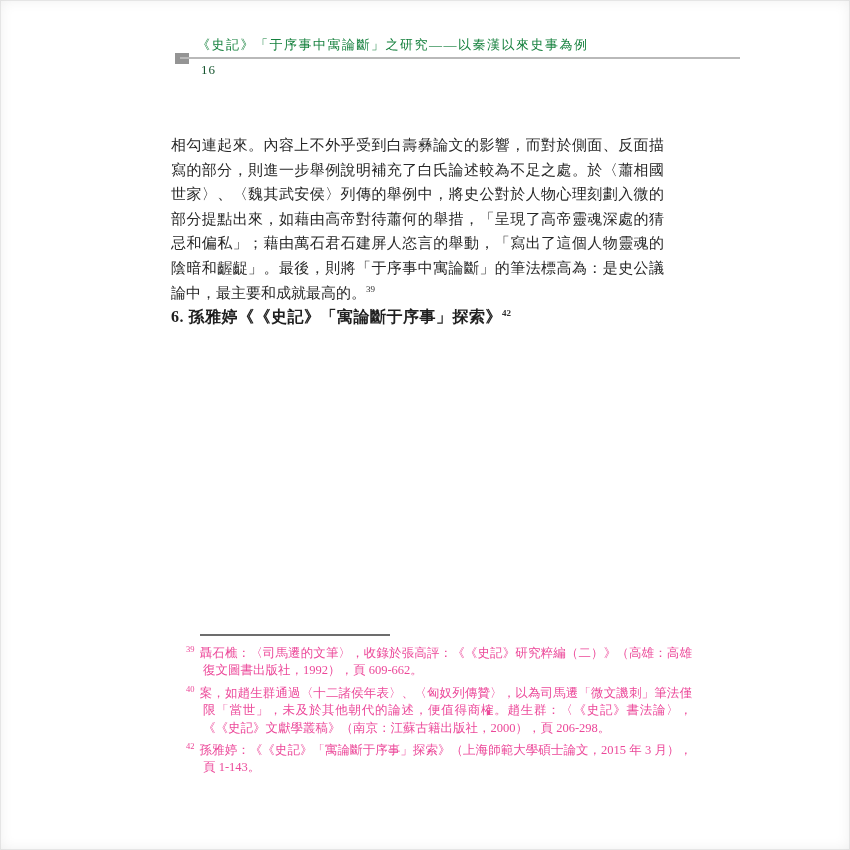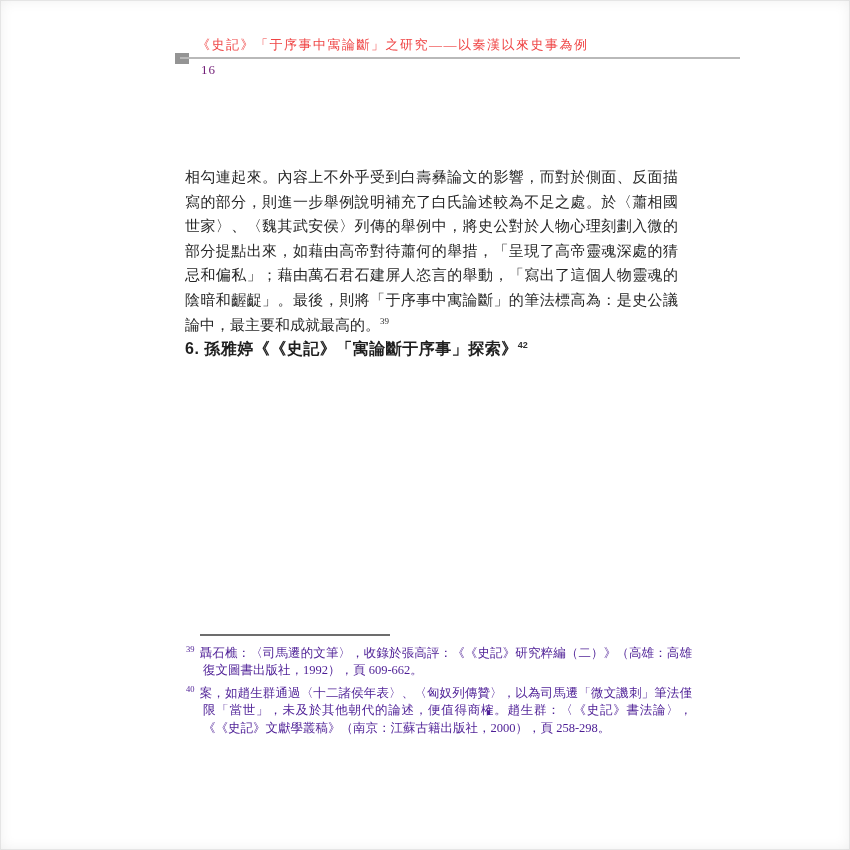--- a/index.html
+++ b/index.html
@@ -9,66 +9,65 @@
     position: relative;
     overflow: hidden;
     font-family: "Liberation Serif", "DejaVu Serif", serif;
     color: #2b2b2b;
     box-shadow: inset 0 0 14px rgba(0,0,0,0.07), inset 0 0 0 1px #ededed;
   }
 
   
   .running-title {
     position: absolute; top: 36px; left: 197px;
-    font-size: 13px; letter-spacing: 1.5px; color: #ef4444;
+    font-size: 13px; letter-spacing: 1.5px; color: #15803d;
     white-space: nowrap;
   }
   .header-rule {
     position: absolute; top: 57px; left: 180px;
     width: 560px; height: 2px; background: #b9b9b9;
   }
   .header-square {
     position: absolute; top: 53px; left: 175px;
     width: 14px; height: 11px; background: #949494;
   }
   .page-number {
     position: absolute; top: 62px; left: 201px;
-    font-size: 13px; letter-spacing: 1px; color: #701a75;
+    font-size: 13px; letter-spacing: 1px; color: #14532d;
   }
 
   
   .content {
-    position: absolute; top: 133px; left: 185px; width: 493px;
+    position: absolute; top: 133px; left: 171px; width: 493px;
     font-size: 15px; line-height: 24.6px;
     text-align: justify; text-justify: inter-ideograph;
     color: #272727;
-    margin-top: 32px;
   }
   .content p { margin: 0; }
   .content p.indent { text-indent: 2em; }
   sup.ref {
     font-size: 9px; line-height: 0; vertical-align: super;
     letter-spacing: 0; color: #2e2e2e;
   }
   .section-heading {
-    font-family: Liberation Sans, sans-serif;
+    font-family: Liberation Serif, serif;
     font-weight: bold; font-size: 16px; letter-spacing: 0.5px;
     margin: 9px 0 14px 0; text-indent: 0; color: #1f1f1f;
   }
 
   
   .footnote-separator {
     position: absolute; top: 634px; left: 200px;
     width: 190px; height: 2px; background: #6d6d6d;
   }
   .footnotes {
     position: absolute; top: 645px; left: 186px; width: 506px;
     font-size: 12.5px; line-height: 17.4px;
     text-align: justify; text-justify: inter-ideograph;
-    color: #4c1d95;
+    color: #ec4899;
   }
   .footnote {
     padding-left: 17px; text-indent: -17px;
     margin-bottom: 5px;
   }
   .footnote sup.fn-num {
     font-size: 8.5px; line-height: 0; vertical-align: super;
     margin-right: 5px;
   }
 </style>
@@ -86,16 +85,17 @@
 
 
   <p class="section-heading"><span>6. 孫雅婷《《史記》「寓論斷于序事」探索》</span><sup class="ref">42</sup></p>
 
 </div>
 
 <div class="footnote-separator"></div>
 <div class="footnotes">
   <div class="footnote"><sup class="fn-num">39</sup><span>聶石樵：〈司馬遷的文筆〉，收錄於張高評：《《史記》研究粹編（二）》（高雄：高雄復文圖書出版社，1992），頁 609-662。</span></div>
 
-  <div class="footnote"><sup class="fn-num">40</sup><span>案，如趙生群通過〈十二諸侯年表〉、〈匈奴列傳贊〉，以為司馬遷「微文譏刺」筆法僅限「當世」，未及於其他朝代的論述，便值得商榷。趙生群：〈《史記》書法論〉，《《史記》文獻學叢稿》（南京：江蘇古籍出版社，2000），頁 258-298。</span></div>
+  <div class="footnote"><sup class="fn-num">40</sup><span>案，如趙生群通過〈十二諸侯年表〉、〈匈奴列傳贊〉，以為司馬遷「微文譏刺」筆法僅限「當世」，未及於其他朝代的論述，便值得商榷。趙生群：〈《史記》書法論〉，《《史記》文獻學叢稿》（南京：江蘇古籍出版社，2000），頁 206-298。</span></div>
 
 
+  <div class="footnote"><sup class="fn-num">42</sup><span>孫雅婷：《《史記》「寓論斷于序事」探索》（上海師範大學碩士論文，2015 年 3 月），頁 1-143。</span></div>
 </div>
 
 </body></html>

